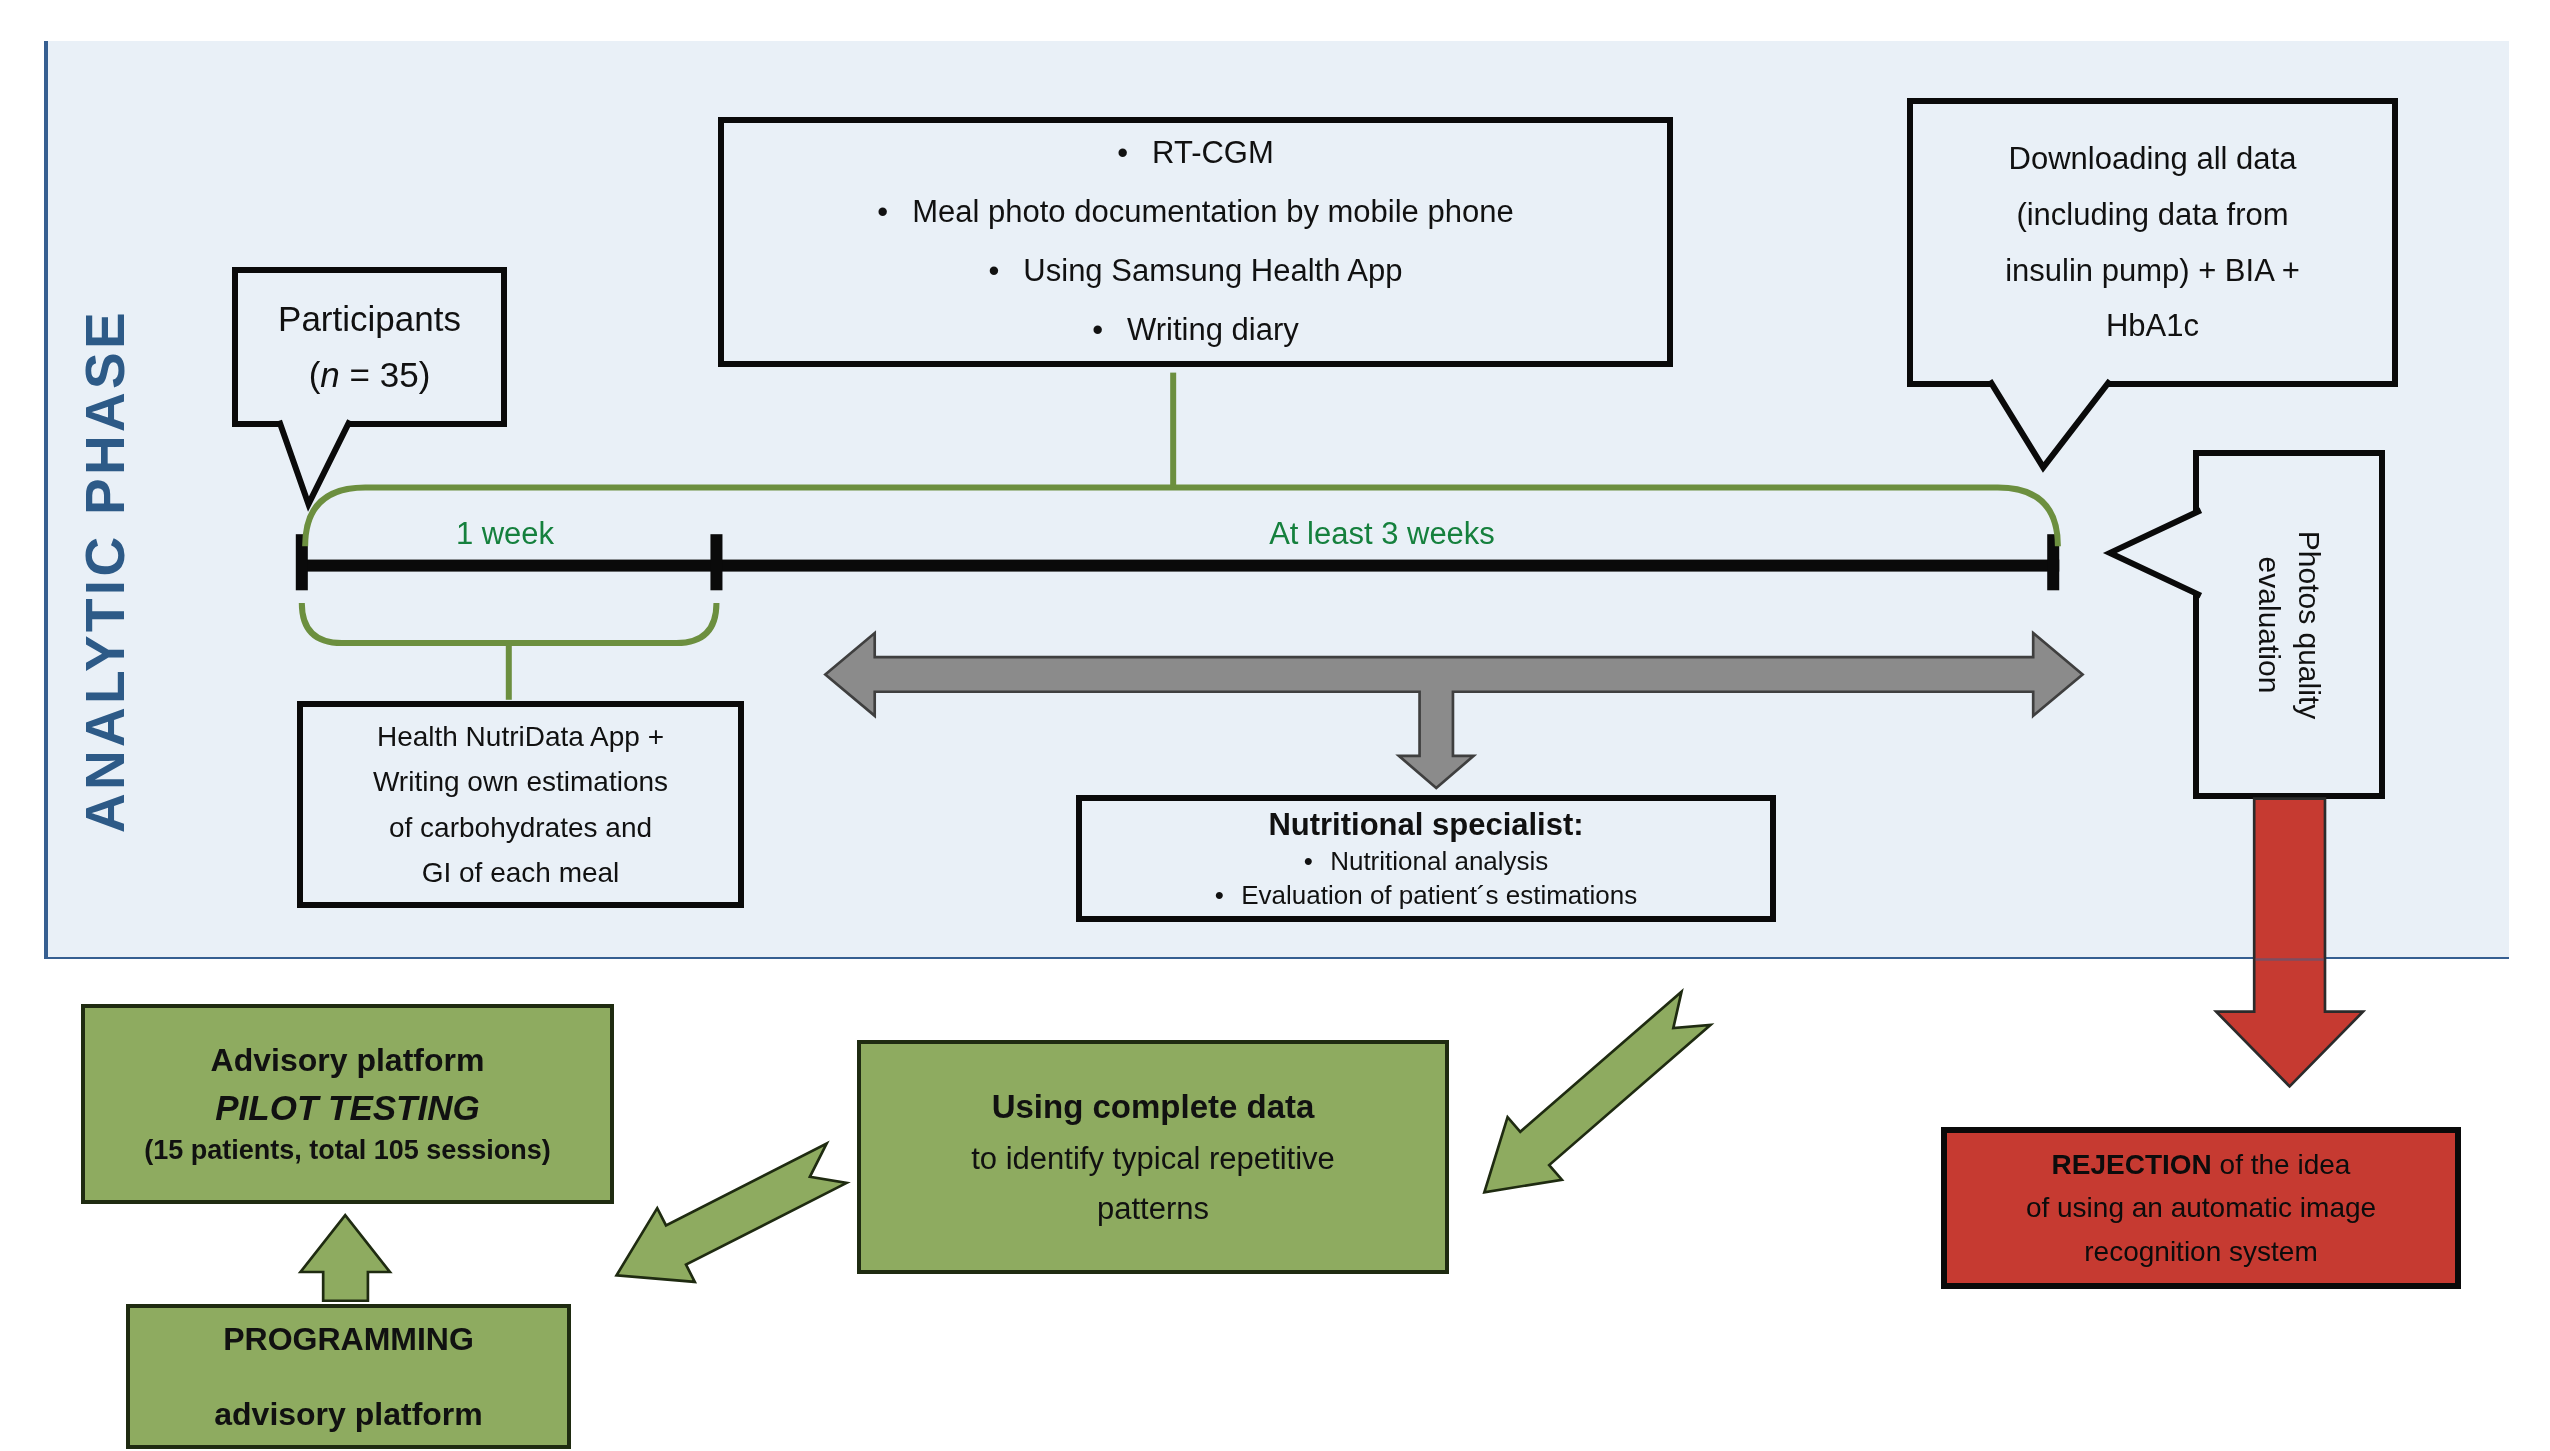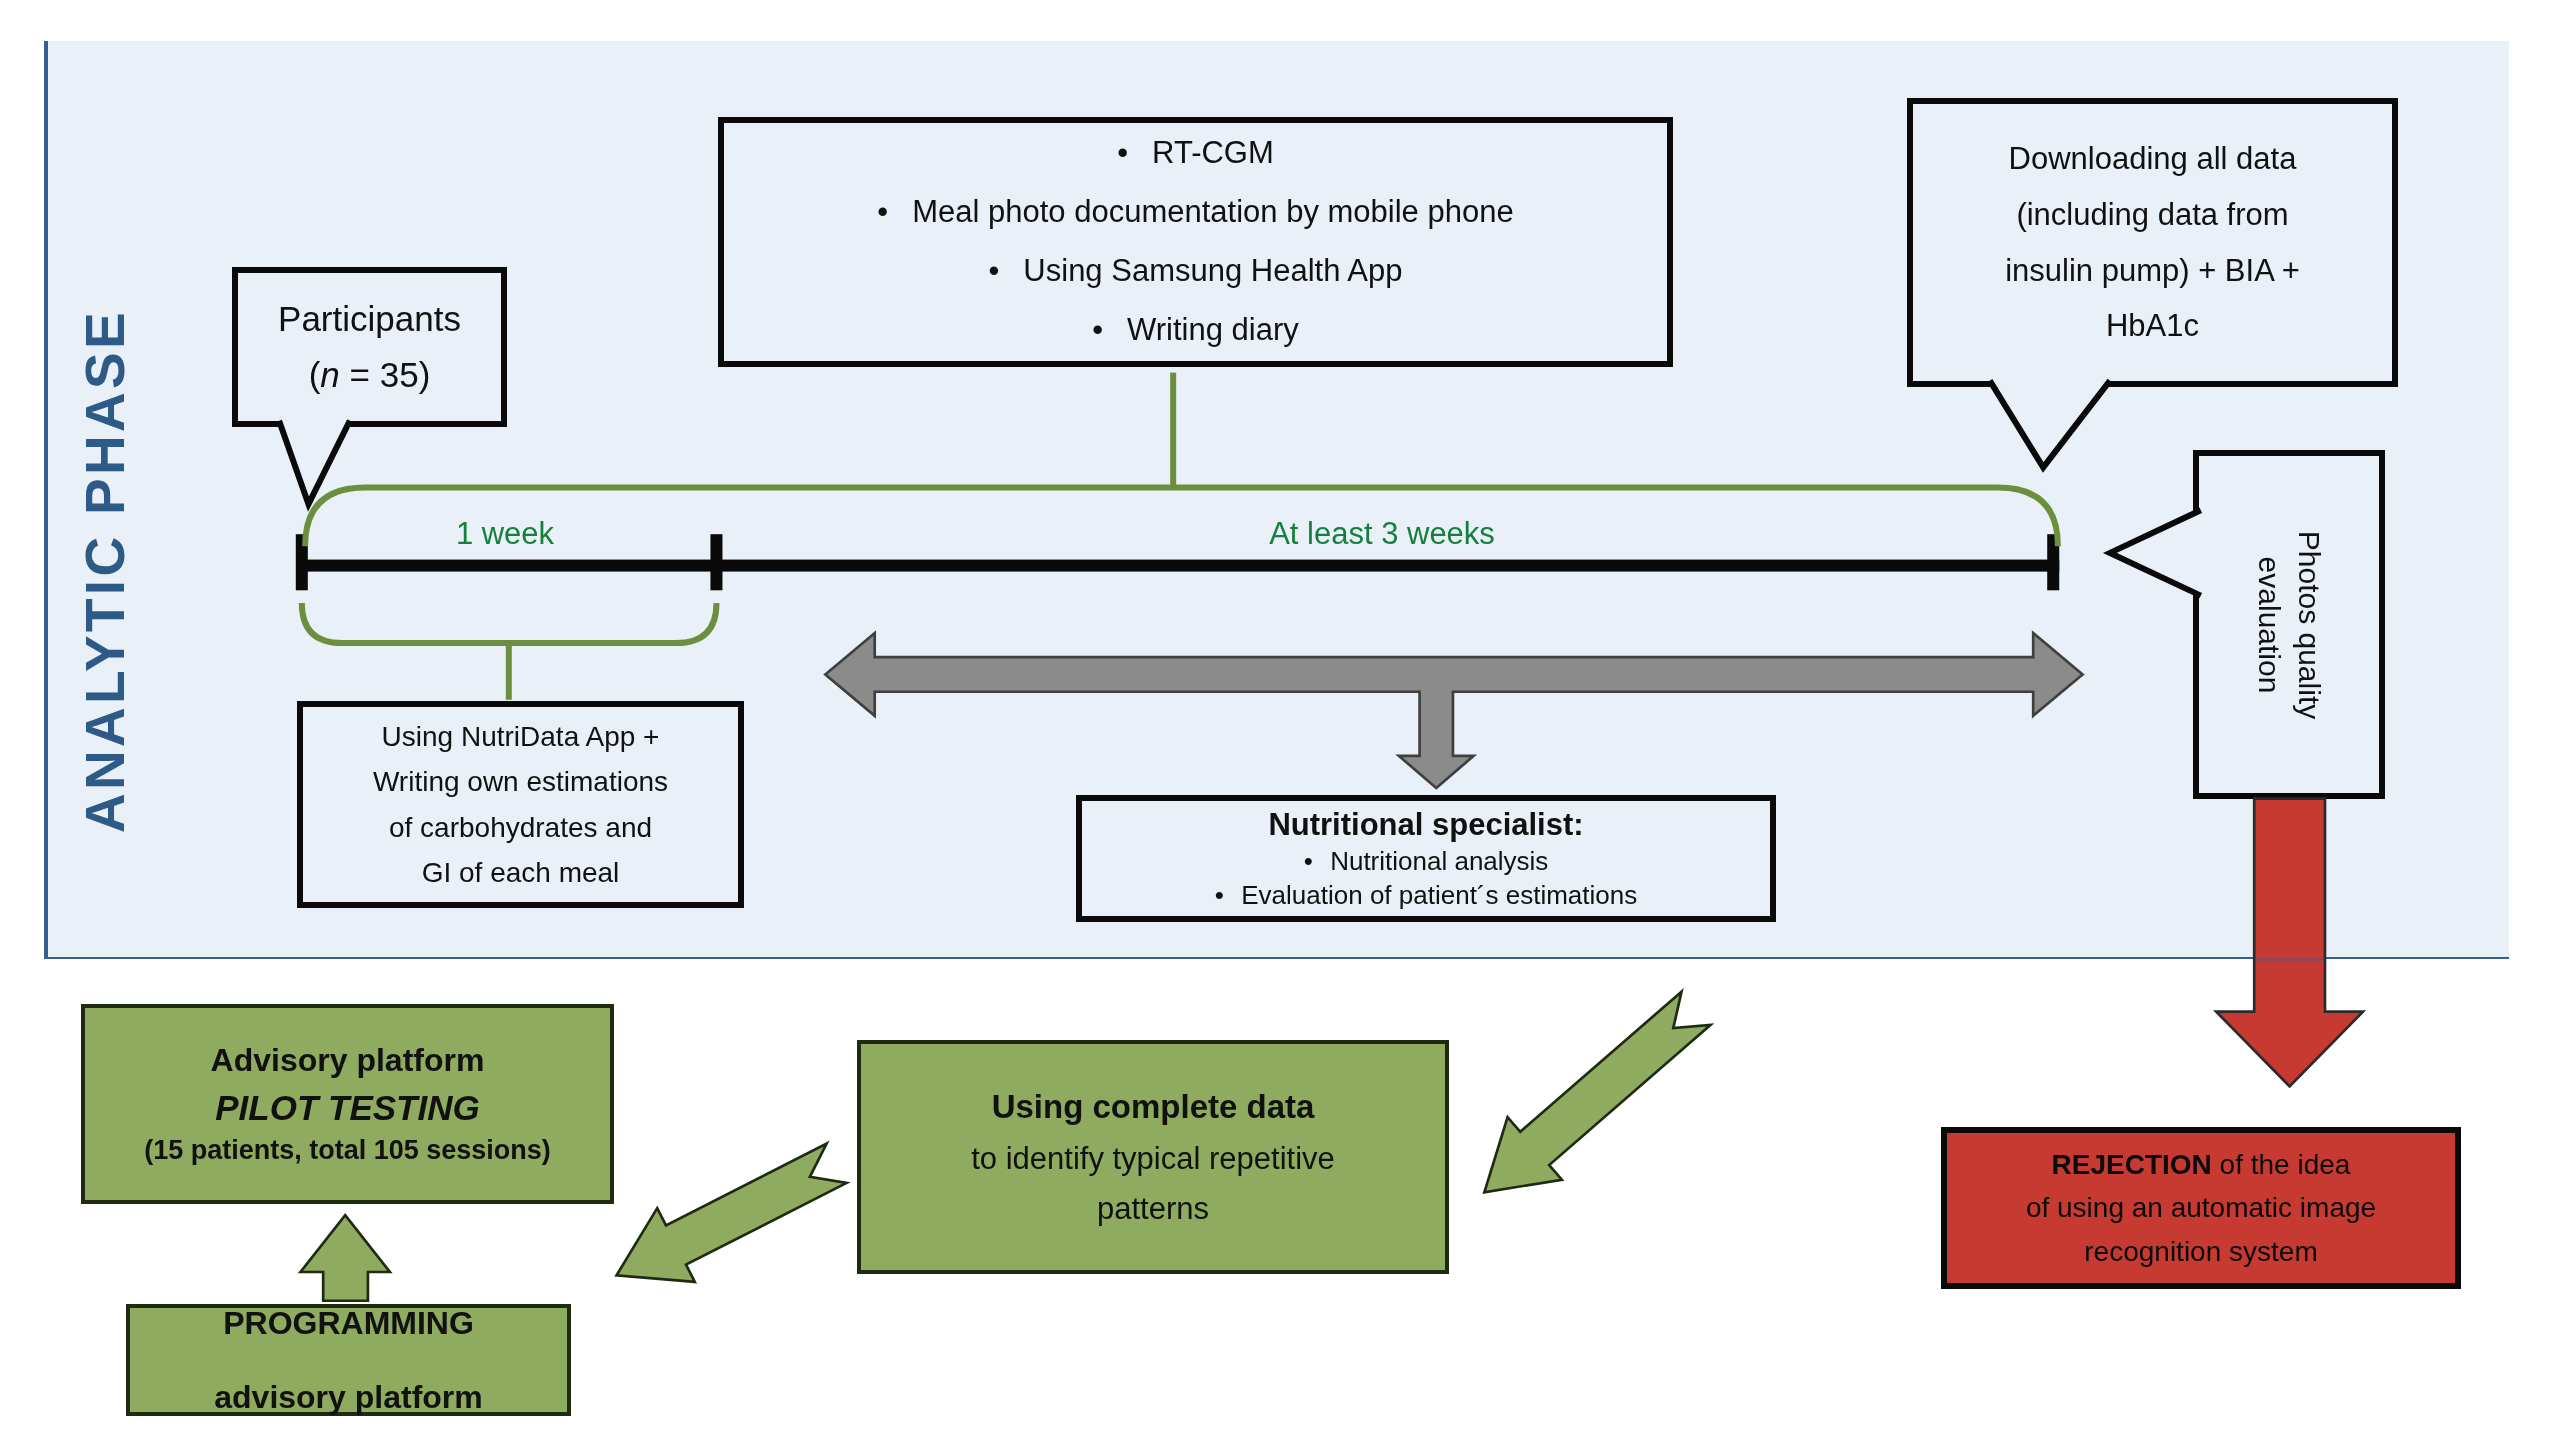--- a/index.html
+++ b/index.html
@@ -74,21 +74,21 @@
     <div class="ln">Downloading all data</div>
     <div class="ln">(including data from</div>
     <div class="ln">insulin pump) + BIA +</div>
     <div class="ln">HbA1c</div>
   </div>
 
   <div class="tl-label" style="left:505px;top:516px;">1 week</div>
   <div class="tl-label" style="left:1382px;top:516px;">At least 3 weeks</div>
 
   <div class="box" style="left:297px;top:701px;width:447px;height:207px;font-size:28px;line-height:1.62;">
-    <div class="ln">Using NutriData App +</div>
+    <div class="ln">Health NutriData App +</div>
     <div class="ln">Writing own estimations</div>
     <div class="ln">of carbohydrates and</div>
     <div class="ln">GI of each meal</div>
   </div>
 
   <div class="box" style="left:1076px;top:795px;width:700px;height:127px;font-size:26px;line-height:1.3;">
     <div class="ln b" style="font-size:31px;line-height:1.3;">Nutritional specialist:</div>
     <div class="ln"><span class="blt-sm">•</span><span>Nutritional analysis</span></div>
     <div class="ln"><span class="blt-sm">•</span><span>Evaluation of patient´s estimations</span></div>
   </div>
@@ -111,21 +111,21 @@
     <div class="ln" style="font-size:35px;font-style:italic;">PILOT TESTING</div>
     <div class="ln" style="font-size:27px;">(15 patients, total 105 sessions)</div>
   </div>
 
   <div class="box green-box" style="left:857px;top:1040px;width:592px;height:234px;font-size:31px;line-height:1.62;font-weight:normal;">
     <div class="ln b" style="font-size:33px;">Using complete data</div>
     <div class="ln">to identify typical repetitive</div>
     <div class="ln">patterns</div>
   </div>
 
-  <div class="box green-box" style="left:126px;top:1304px;width:445px;height:112px;font-size:32px;line-height:1.45;gap:28px;">
+  <div class="box green-box" style="left:126px;top:1304px;width:445px;height:145px;font-size:32px;line-height:1.45;gap:28px;">
     <div class="ln">PROGRAMMING</div>
     <div class="ln">advisory platform</div>
   </div>
 
   <svg class="net" viewBox="0 0 3819 2173" xmlns="http://www.w3.org/2000/svg">
 
     <g>
       <rect class="tick" x="447" y="838" width="2637" height="18"></rect>
       <rect class="tick" x="443" y="800" width="18" height="84"></rect>
       <rect class="tick" x="1064" y="800" width="18" height="84"></rect>

